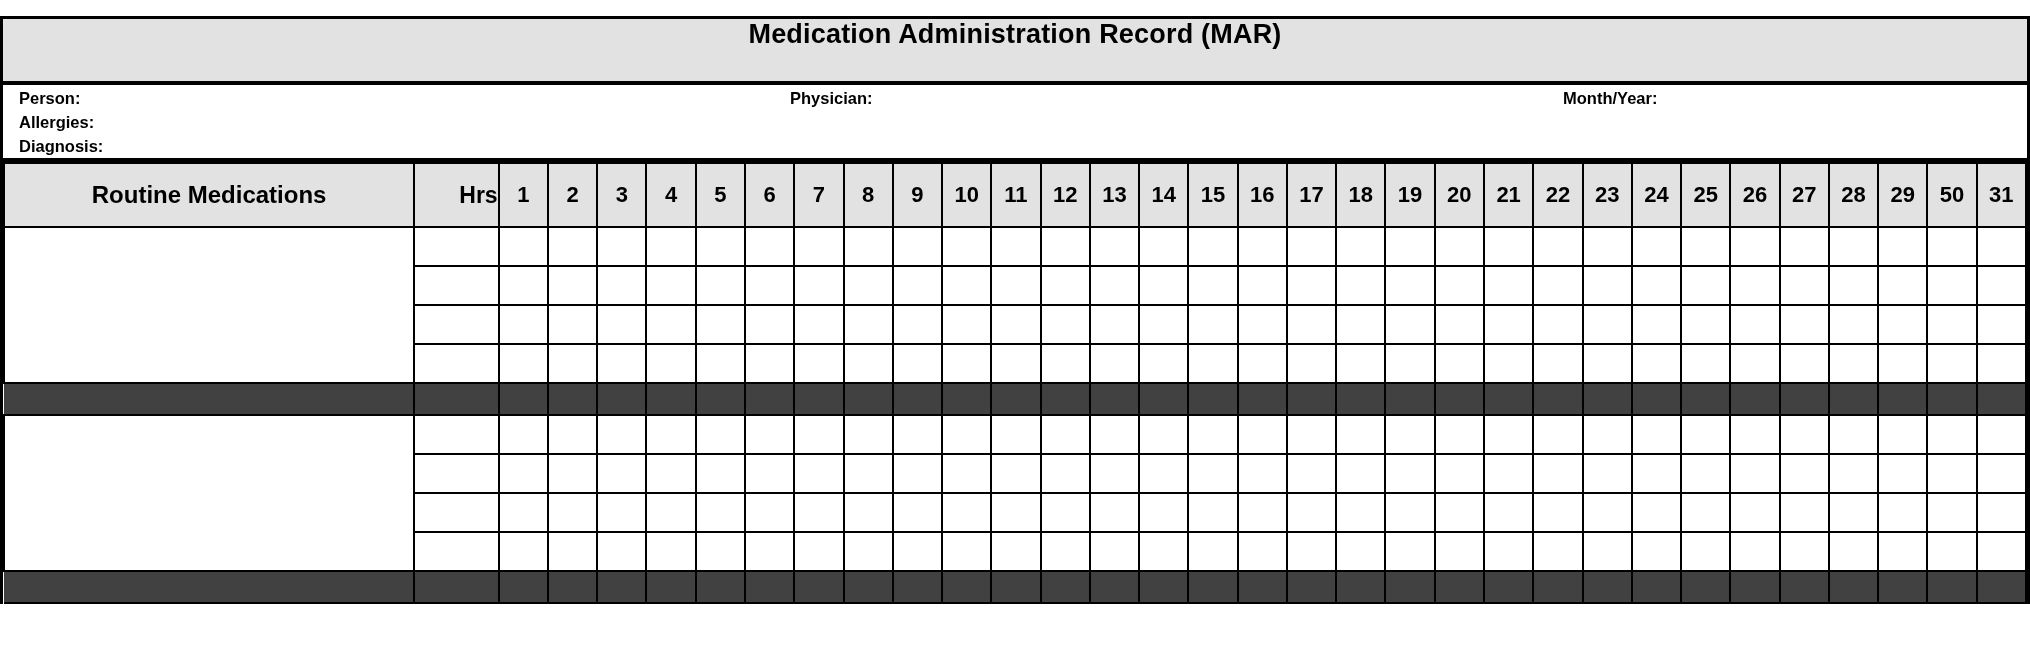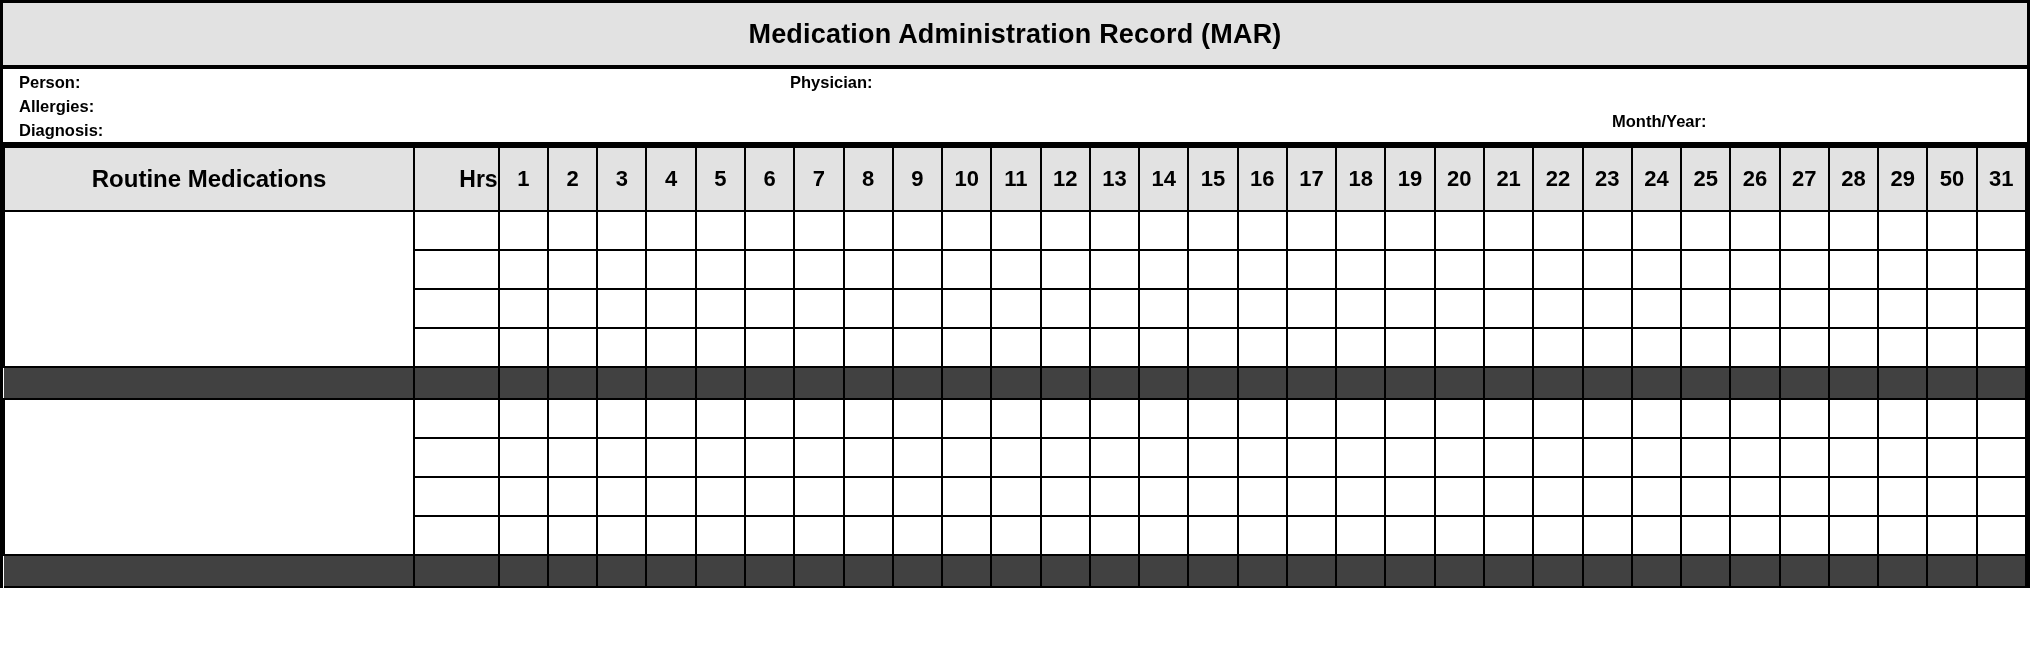--- a/index.html
+++ b/index.html
@@ -22,22 +22,23 @@
     border-right: 3px solid #000;
   }
 
   
   .title-bar {
     background: #e2e2e2;
     border-top: 3px solid #000;
     border-bottom: 4px solid #000;
     height: 62px;
     display: flex;
-    align-items: center;
+    align-items: flex-start;
     justify-content: center;
+    margin-top: 16px;
   }
   .title-bar .title-text {
     font-size: 27px;
     font-weight: bold;
     letter-spacing: 0.2px;
   }
 
   
   .info-block {
     background: #ffffff;
@@ -52,21 +53,21 @@
     height: 24px;
     font-size: 16.5px;
     font-weight: bold;
   }
   .info-cell {
     position: absolute;
     white-space: nowrap;
   }
   .col-a { left: 16px; }
   .col-b { left: 787px; }
-  .col-c { left: 1609px; margin-top: 39px; }
+  .col-c { left: 1560px; }
 
   
   table.mar {
     border-collapse: collapse;
     table-layout: fixed;
     width: 2024px;
   }
   table.mar td, table.mar th {
     border: 2px solid #000;
     padding: 0;

